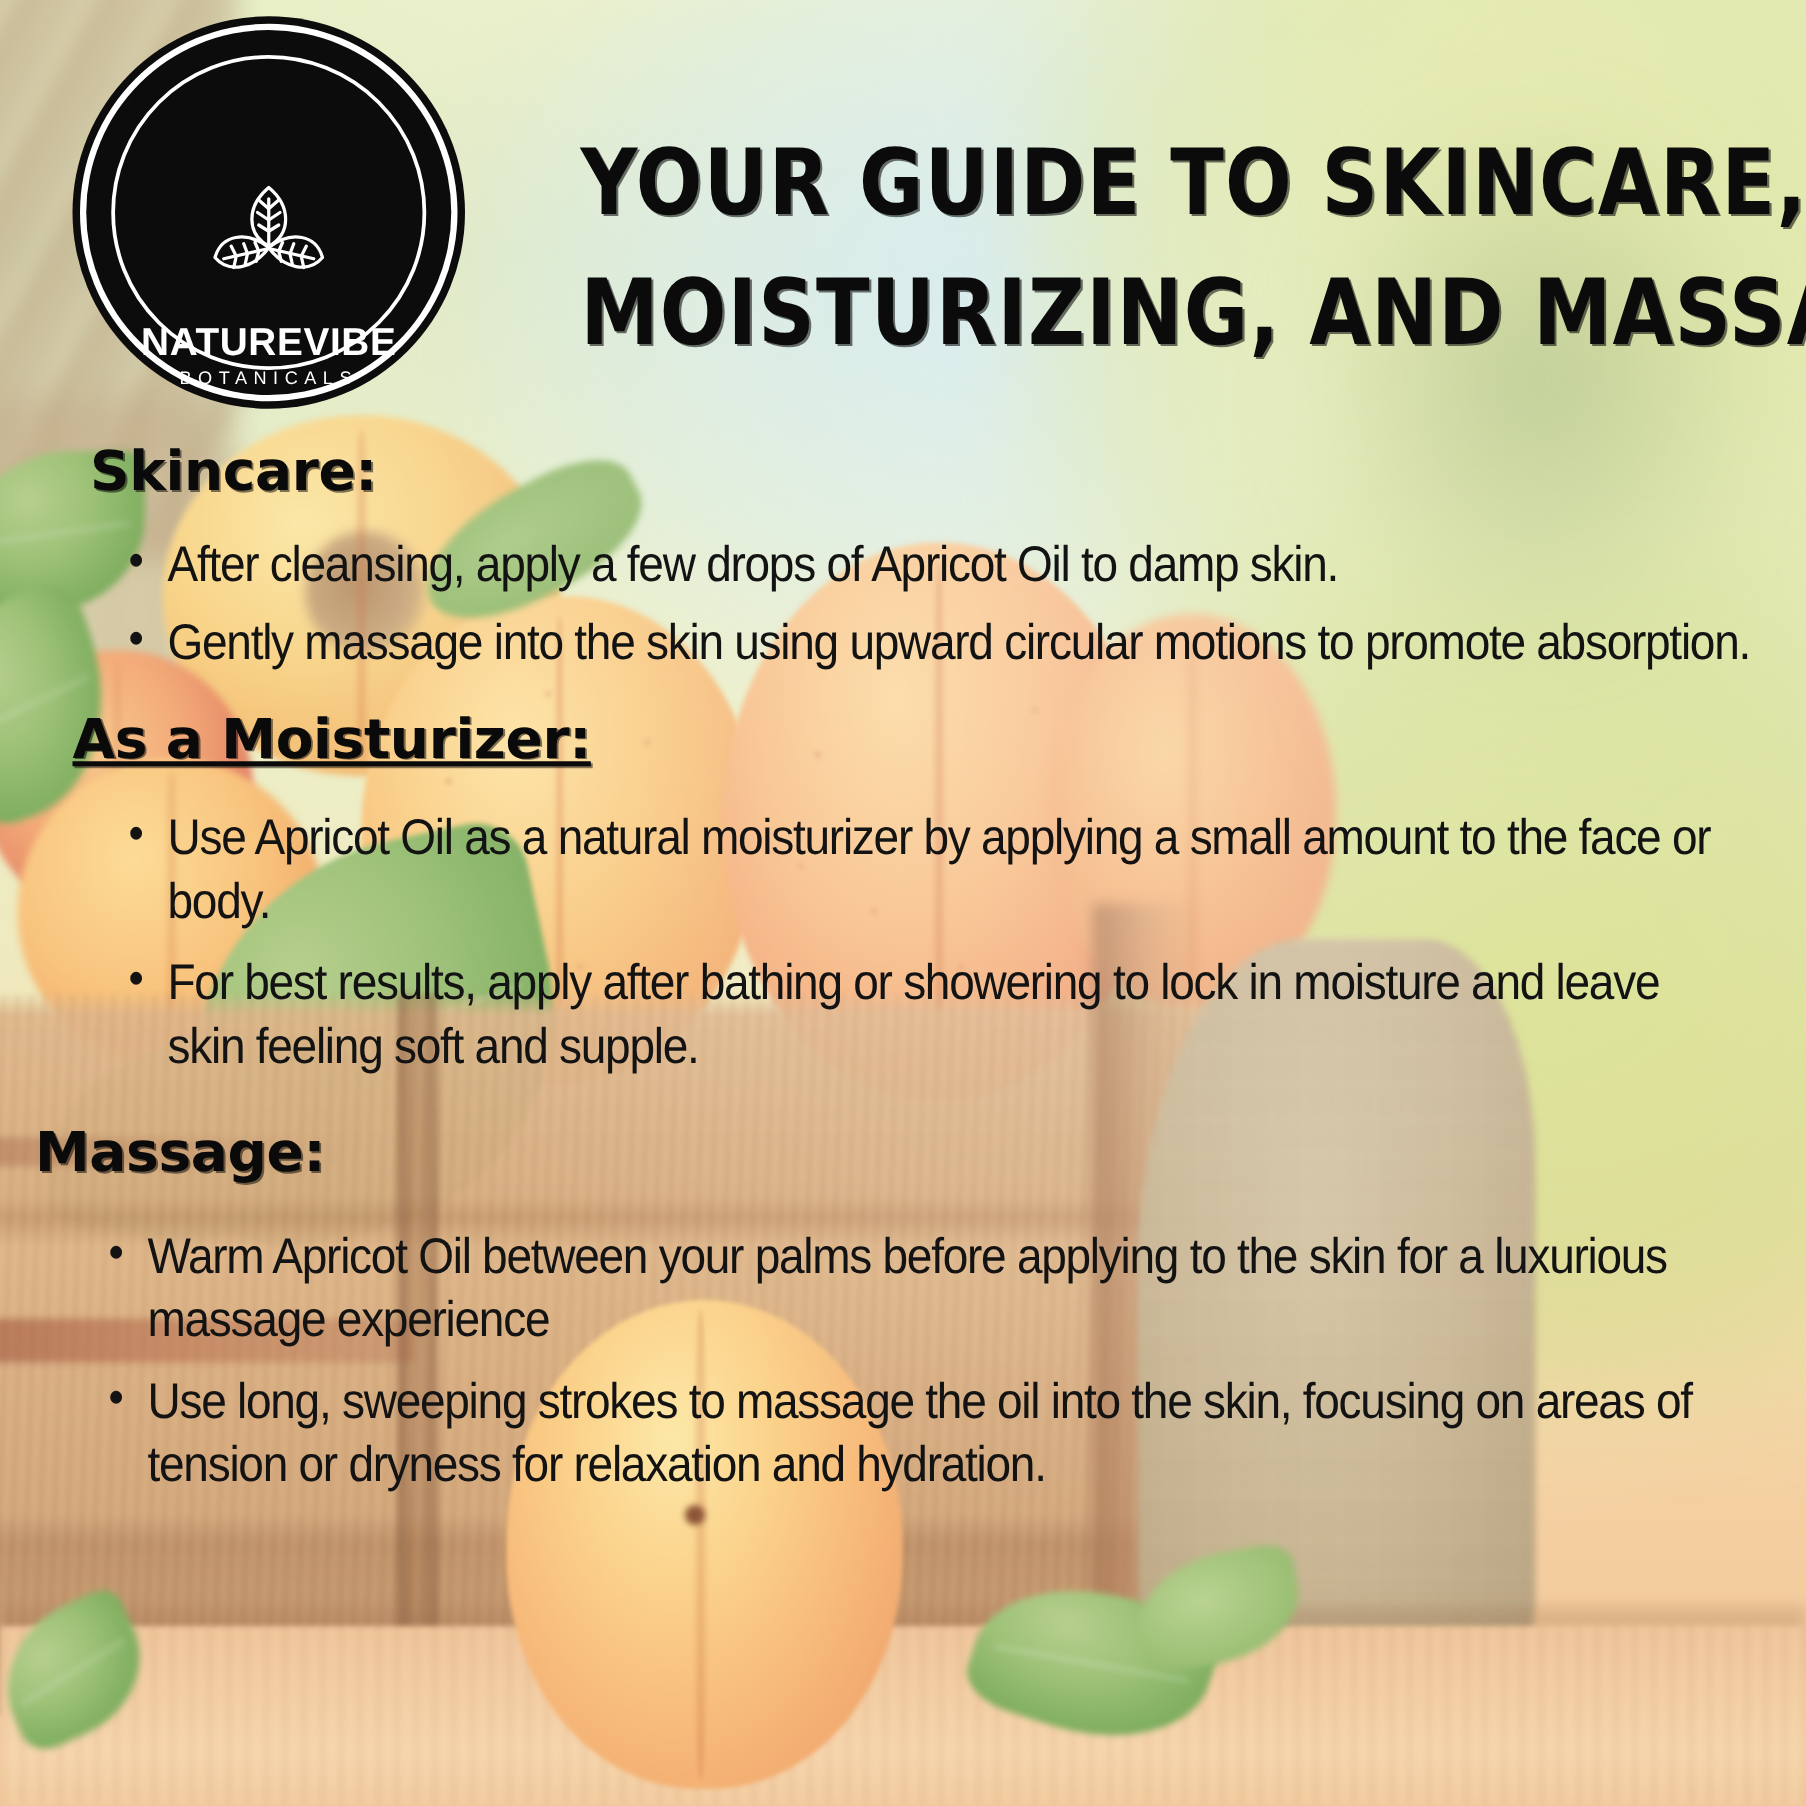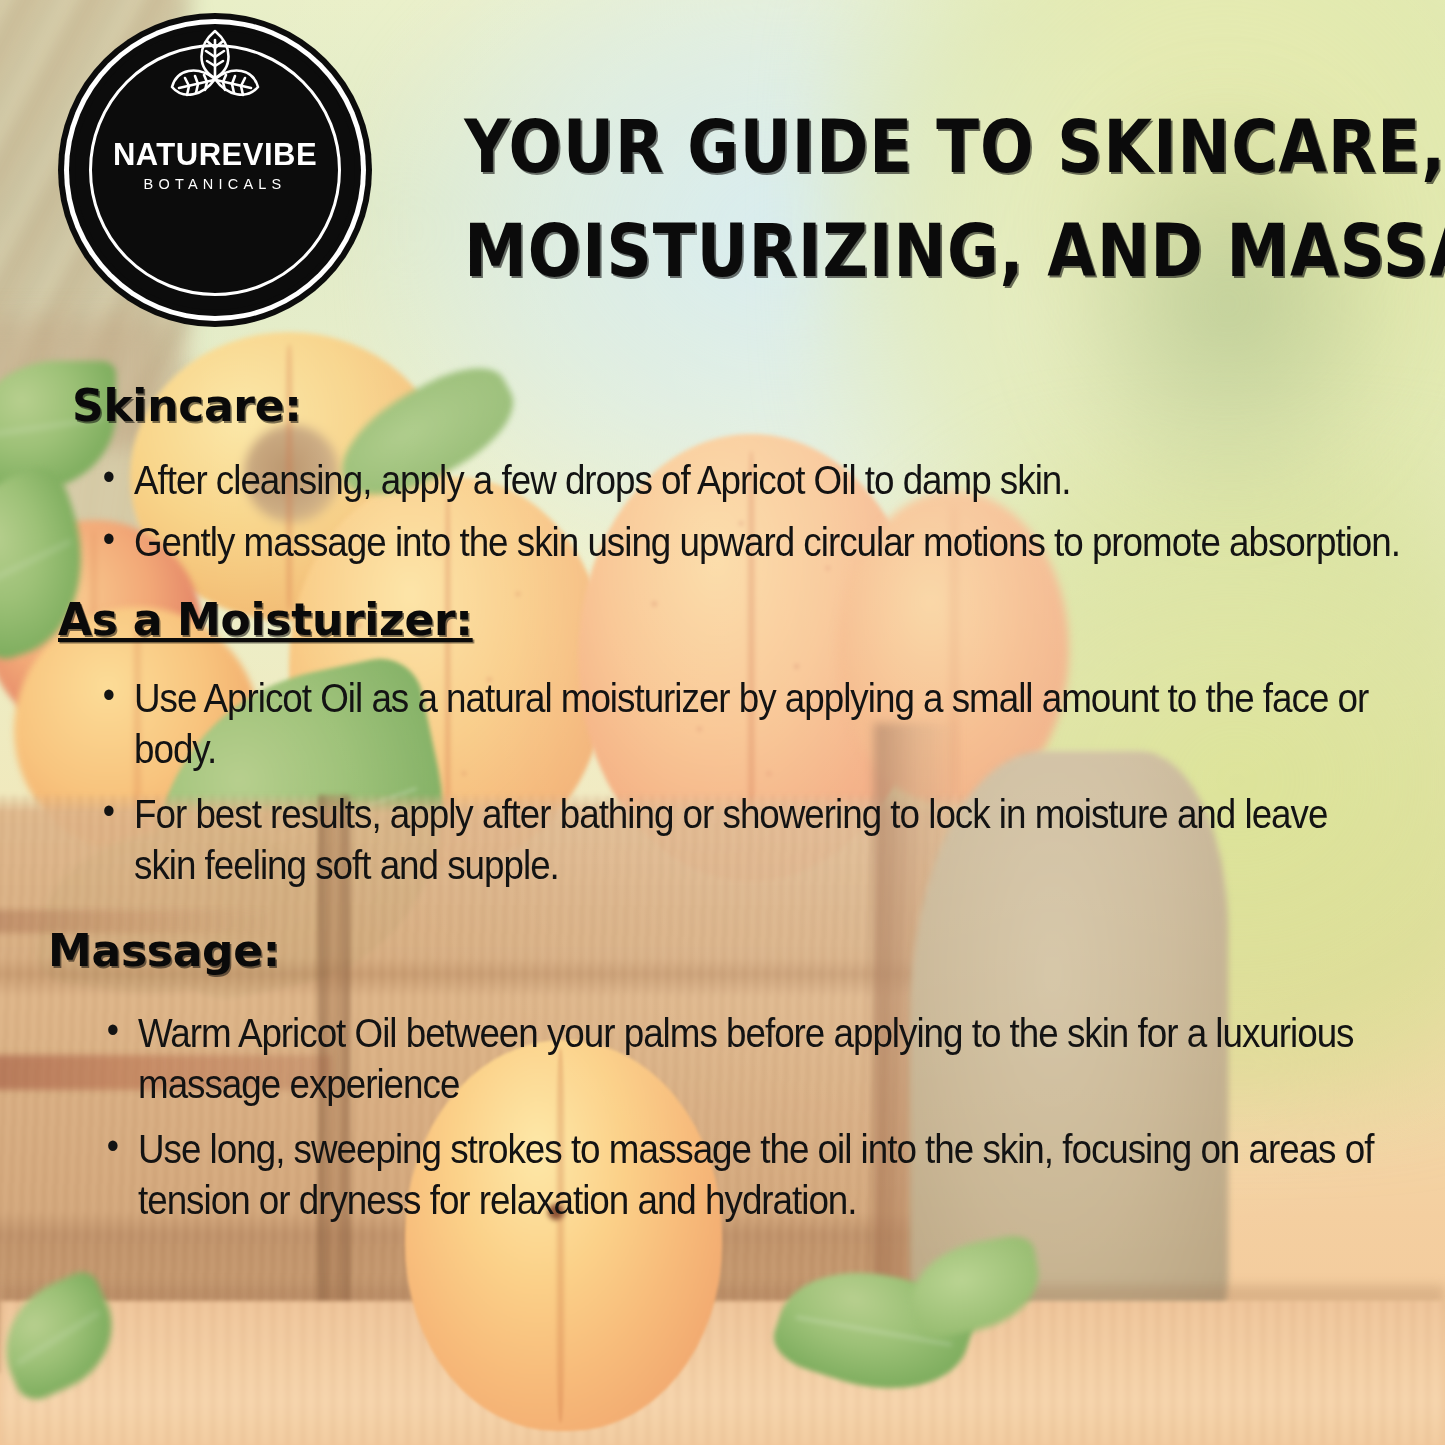--- a/index.html
+++ b/index.html
@@ -230,21 +230,21 @@
     position:absolute;inset:0;
     background:radial-gradient(ellipse at 72% 22%, rgba(255,255,255,.30) 0%, rgba(255,255,255,0) 60%);
   }
 
   
   .logo{
     position:absolute;left:75px;top:30px;width:280px;height:280px;
     border-radius:50%;
     background:#0c0c0c;
     box-shadow:0 0 0 6px #0c0c0c, 0 0 0 11px #ffffff, 0 0 0 17px #0c0c0c;
-    display:flex;flex-direction:column;align-items:center;justify-content:flex-start;
+    display:flex;flex-direction:column;align-items:center;justify-content:flex-end;
   }
   .logo-ring{
     position:absolute;left:14px;top:14px;right:14px;bottom:14px;
     border:3px solid #fff;border-radius:50%;
   }
   .logo-mark{width:128px;height:104px;margin-top:-4px;}
   .logo-name{
     color:#fff;font-family:"Liberation Sans", sans-serif;
     font-weight:700;font-size:31px;letter-spacing:.5px;margin-top:9px;line-height:1;
   }
@@ -280,31 +280,31 @@
     color:#131313;
     font-family:"Liberation Sans", sans-serif;
     font-size:40px;line-height:1.28;
     letter-spacing:-1.1px;
     transform:scaleX(.92);transform-origin:left top;
   }
   .bullets li::before{
     content:"•";position:absolute;left:-34px;top:-2px;font-size:38px;
   }
 
-  .sec-skincare{margin-left:72px;margin-top:28px;}
+  .sec-skincare{margin-left:72px;}
   .sec-skincare .sec-head{margin-bottom:26px;}
   .sk-list{margin-left:62px;width:1380px;}
   .sk-list li{margin-bottom:11px;}
 
   .sec-moist{margin-left:58px;margin-top:28px;}
   .sec-moist .sec-head{margin-bottom:30px;text-decoration:underline;}
   .mo-list{margin-left:76px;width:1370px;}
   .mo-list li{margin-bottom:14px;}
 
-  .sec-mass{margin-left:48px;margin-top:36px;}
+  .sec-mass{margin-left:28px;margin-top:36px;}
   .sec-mass .sec-head{margin-bottom:34px;}
   .ma-list{margin-left:90px;width:1370px;}
   .ma-list li{margin-bottom:14px;}
 </style>
 </head>
 <body>
 
 <div id="card">
 
   <div class="bg">

